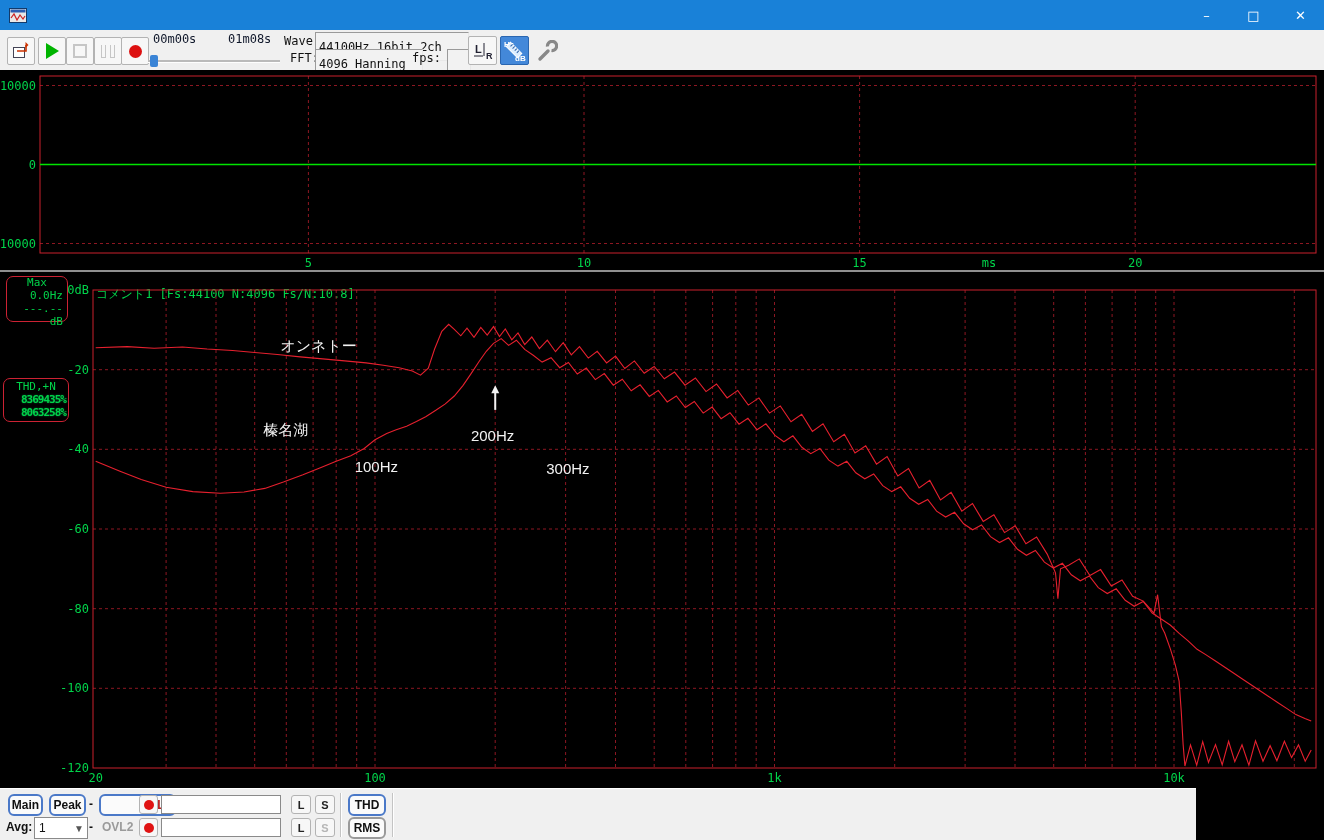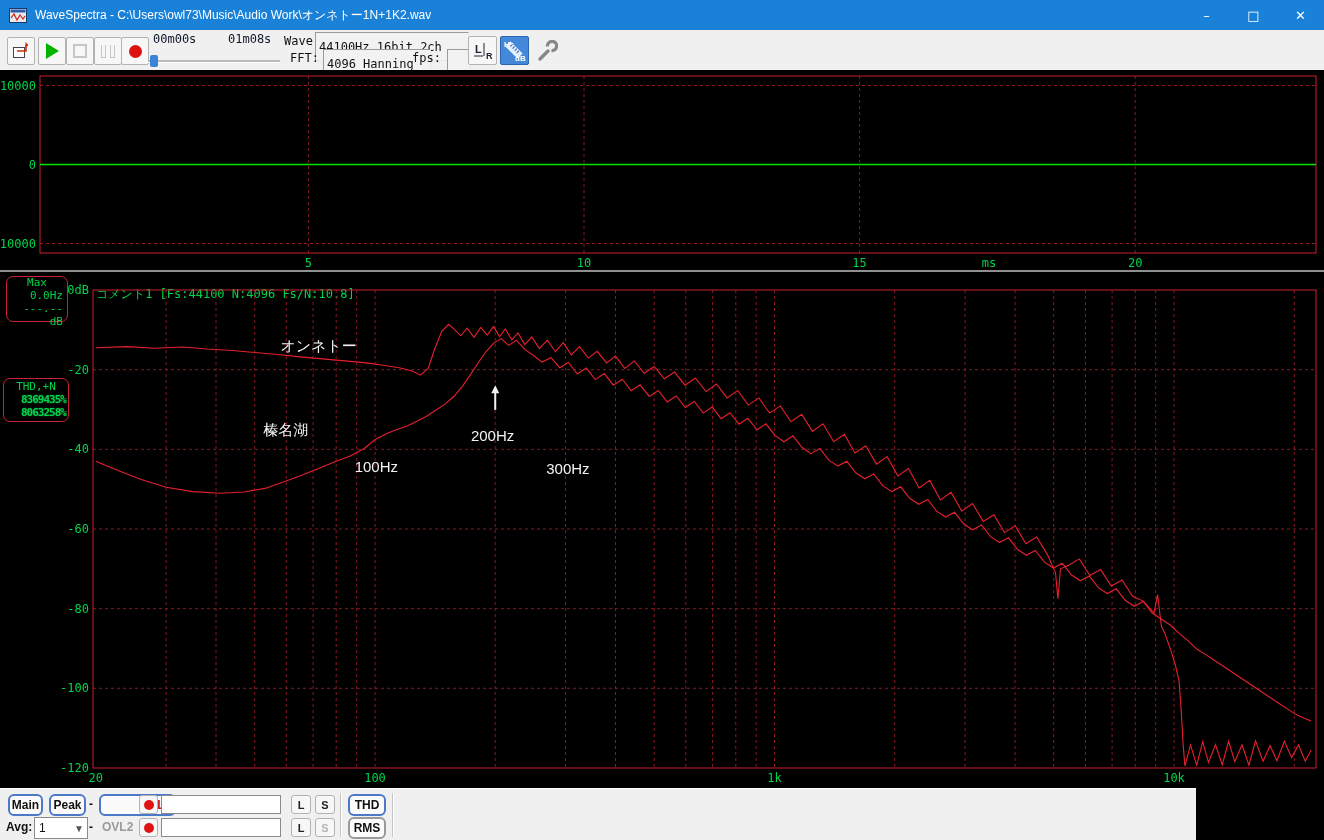--- a/index.html
+++ b/index.html
@@ -73,21 +73,20 @@
 <body>
 
 <div id="win">
 
   <div class="titlebar">
     <svg class="app-icon" viewBox="0 0 18 15">
       <rect x="0.5" y="0.5" width="17" height="14" fill="#e8e8e8" stroke="#123a6b"></rect>
       <rect x="1.5" y="1.5" width="15" height="3" fill="#2a5db0"></rect>
       <polyline points="2,10 5,6 8,12 11,7 14,11 16,8" fill="none" stroke="#cc2222" stroke-width="1.2"></polyline>
     </svg>
-    <div class="title-text">WaveSpectra - C:\Users\owl73\Music\Audio Work\オンネトー1N+1K2.wav</div>
     <div class="win-controls">
       <div class="win-btn">–</div>
       <div class="win-btn">□</div>
       <div class="win-btn">✕</div>
     </div>
   </div>
 
   <div class="toolbar">
     <div class="tb-btn" style="left:7px;">
       <svg width="20" height="18" viewBox="0 0 20 18">
@@ -115,21 +114,21 @@
     <div class="tb-time" style="left:153px;">00m00s</div>
     <div class="tb-time" style="left:228px;">01m08s</div>
     <div class="tb-slider">
       <div class="track"></div>
       <div class="thumb"></div>
     </div>
 
     <div class="tb-label" style="left:284px;top:4px;">Wave:</div>
     <div class="field" style="left:315px;top:2px;width:146px;height:15px;">44100Hz 16bit 2ch</div>
     <div class="tb-label" style="left:290px;top:21px;">FFT:</div>
-    <div class="field" style="left:323px;top:19px;width:100px;height:15px;">4096 Hanning</div>
+    <div class="field" style="left:315px;top:19px;width:100px;height:15px;">4096 Hanning</div>
     <div class="tb-label" style="left:412px;top:21px;">fps:</div>
     <div class="field" style="left:447px;top:19px;width:16px;height:15px;"></div>
 
     <div class="sqbtn" style="left:468px;top:6px;width:27px;height:27px;">
       <svg width="22" height="22" viewBox="0 0 22 22">
         <text x="3" y="13" font-size="11" font-weight="bold" fill="#223" font-family="Liberation Sans,sans-serif">L</text>
         <line x1="12" y1="3" x2="12" y2="16" stroke="#223"></line>
         <text x="14" y="19" font-size="9" font-weight="bold" fill="#223" font-family="Liberation Sans,sans-serif">R</text>
         <line x1="2" y1="16" x2="11" y2="16" stroke="#223"></line>
       </svg>

